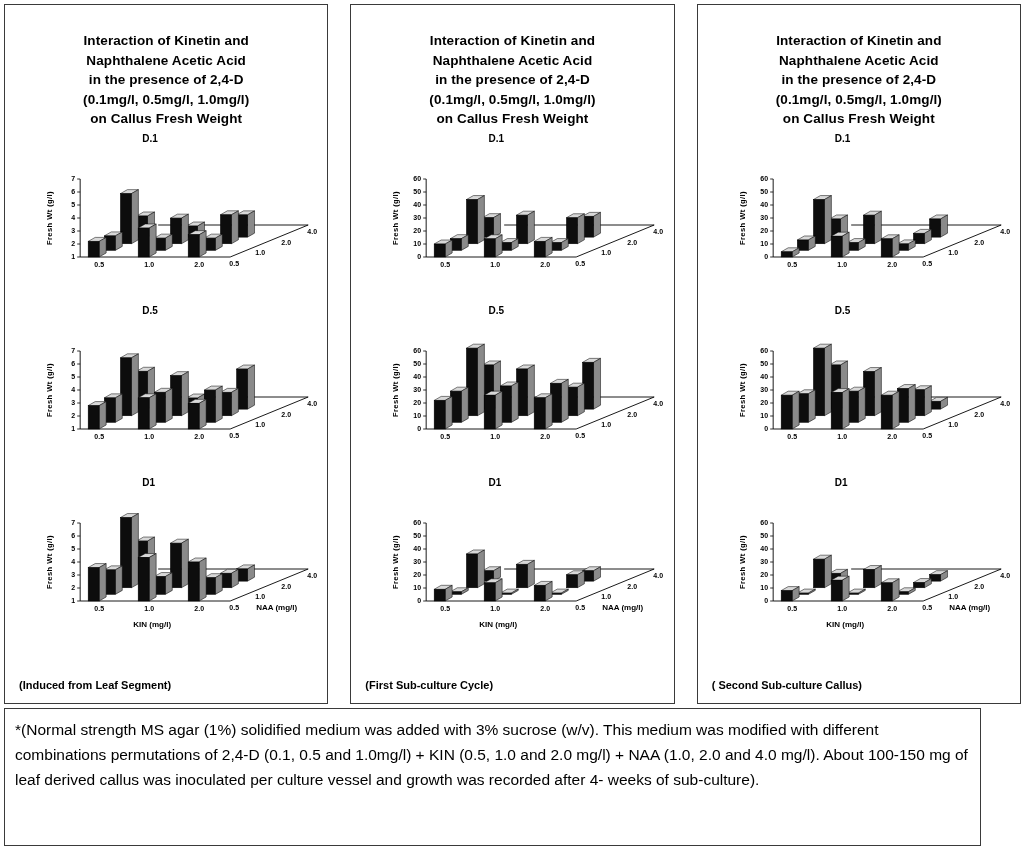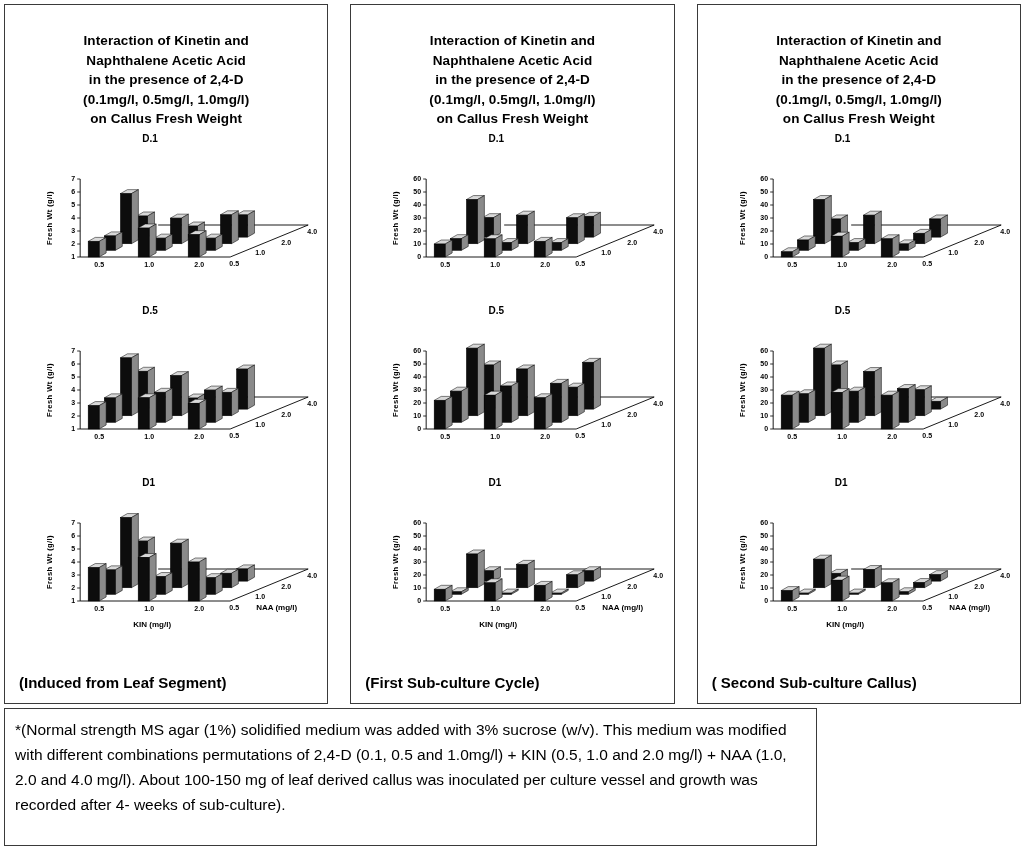--- a/index.html
+++ b/index.html
@@ -28,21 +28,21 @@
     font-size:13.5px;
     font-weight:bold;
     line-height:1.45;
     letter-spacing:0.1px;
     padding:0 18px;
   }
   .panel-title div{white-space:nowrap;}
   .panel-caption{
     position:absolute;
     left:14px;bottom:12px;
-    font-size:15px;
+    font-size:11px;
     font-weight:bold;
   }
   .charts{
     position:absolute;
     left:0;right:0;
     top:128px;
     height:530px;
   }
   .chart{
     position:relative;
@@ -62,21 +62,21 @@
     left:0;top:12px;
     width:100%;height:150px;
   }
   svg{display:block;}
   .axis-text-sm{font-family:"Liberation Sans", sans-serif;font-size:7px;font-weight:bold;fill:#000;}
   .ylabel{font-family:"Liberation Sans", sans-serif;font-size:7.6px;font-weight:bold;fill:#000;letter-spacing:0.4px;}
   .axname{font-family:"Liberation Sans", sans-serif;font-size:8px;font-weight:bold;fill:#000;}
   .footnote{
     position:absolute;
     left:4px;top:708px;
-    width:813px;height:138px;
+    width:977px;height:138px;
     box-sizing:border-box;
     border:1px solid #3a3a3a;
     padding:8px 10px 4px 10px;
     font-size:15.5px;
     line-height:1.62;
   }
   .footnote p{margin:0;}
 </style>
 </head>
 <body>

